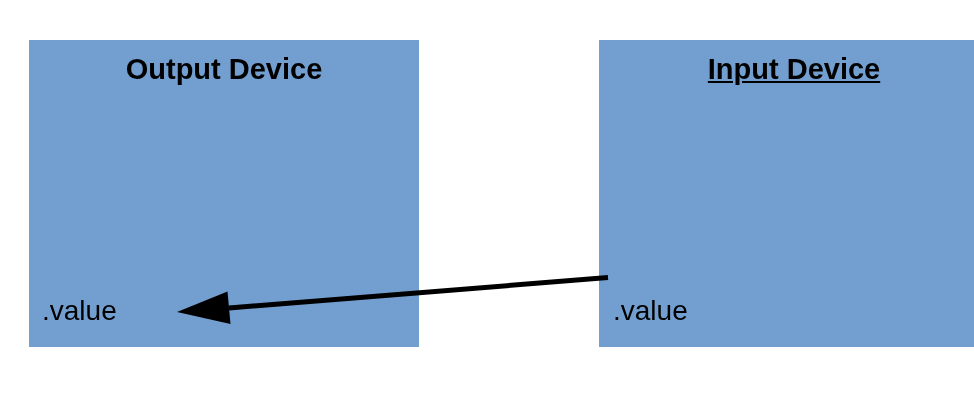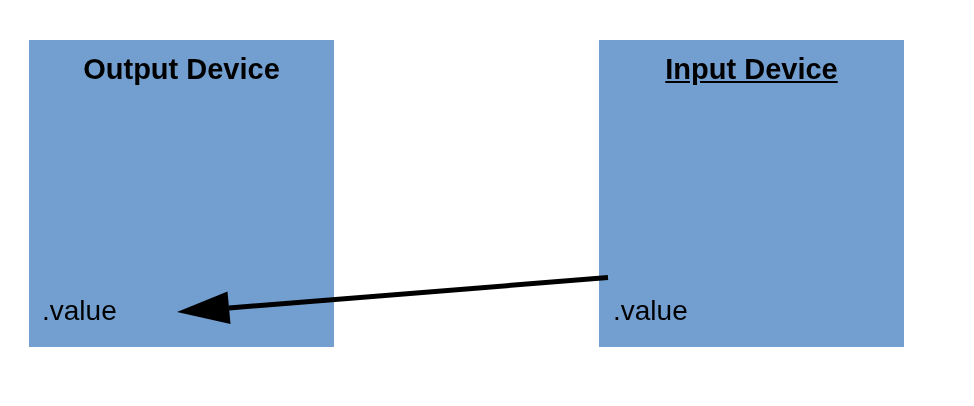--- a/index.html
+++ b/index.html
@@ -11,21 +11,21 @@
     width: 974px;
     height: 406px;
     position: relative;
     overflow: hidden;
     font-family: "Liberation Sans", sans-serif;
     color: #000000;
   }
   .box {
     position: absolute;
     top: 40px;
-    width: 305px;
+    width: 390px;
     height: 307px;
     background: #729FCF;
   }
   .box.output { left: 29px; }
   .box.input  { left: 599px; text-decoration: underline; }
   .box-title {
     margin-top: 12px;
     text-align: center;
     font-size: 29px;
     font-weight: bold;

